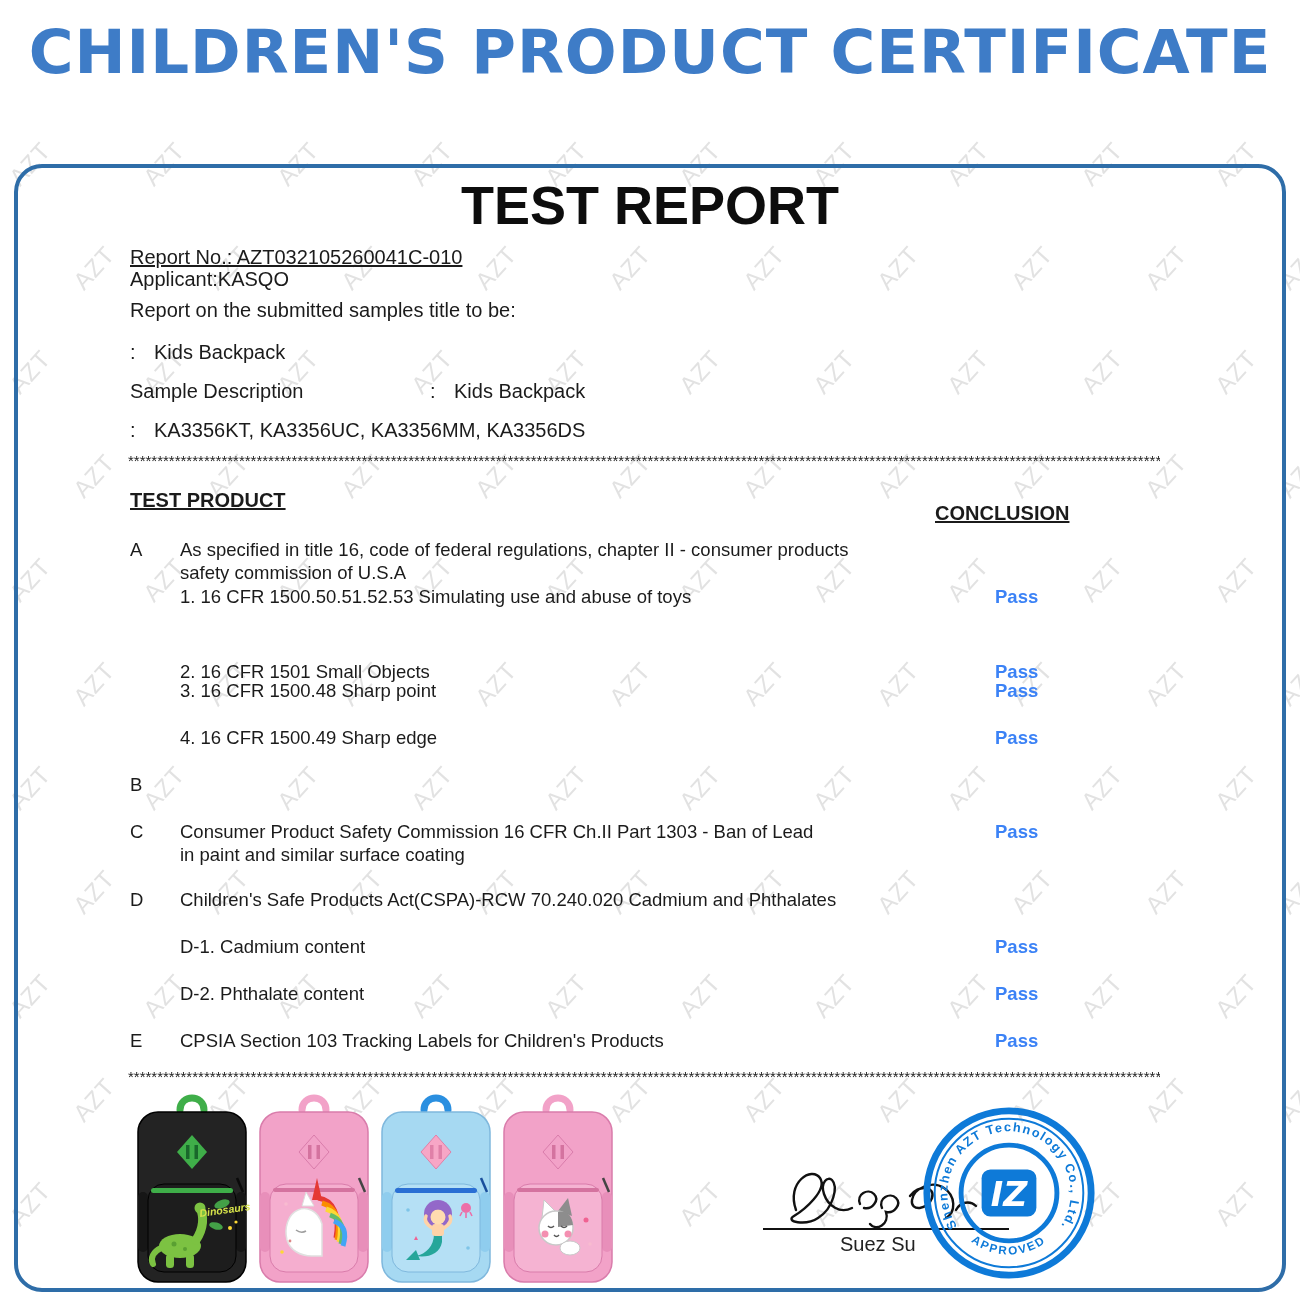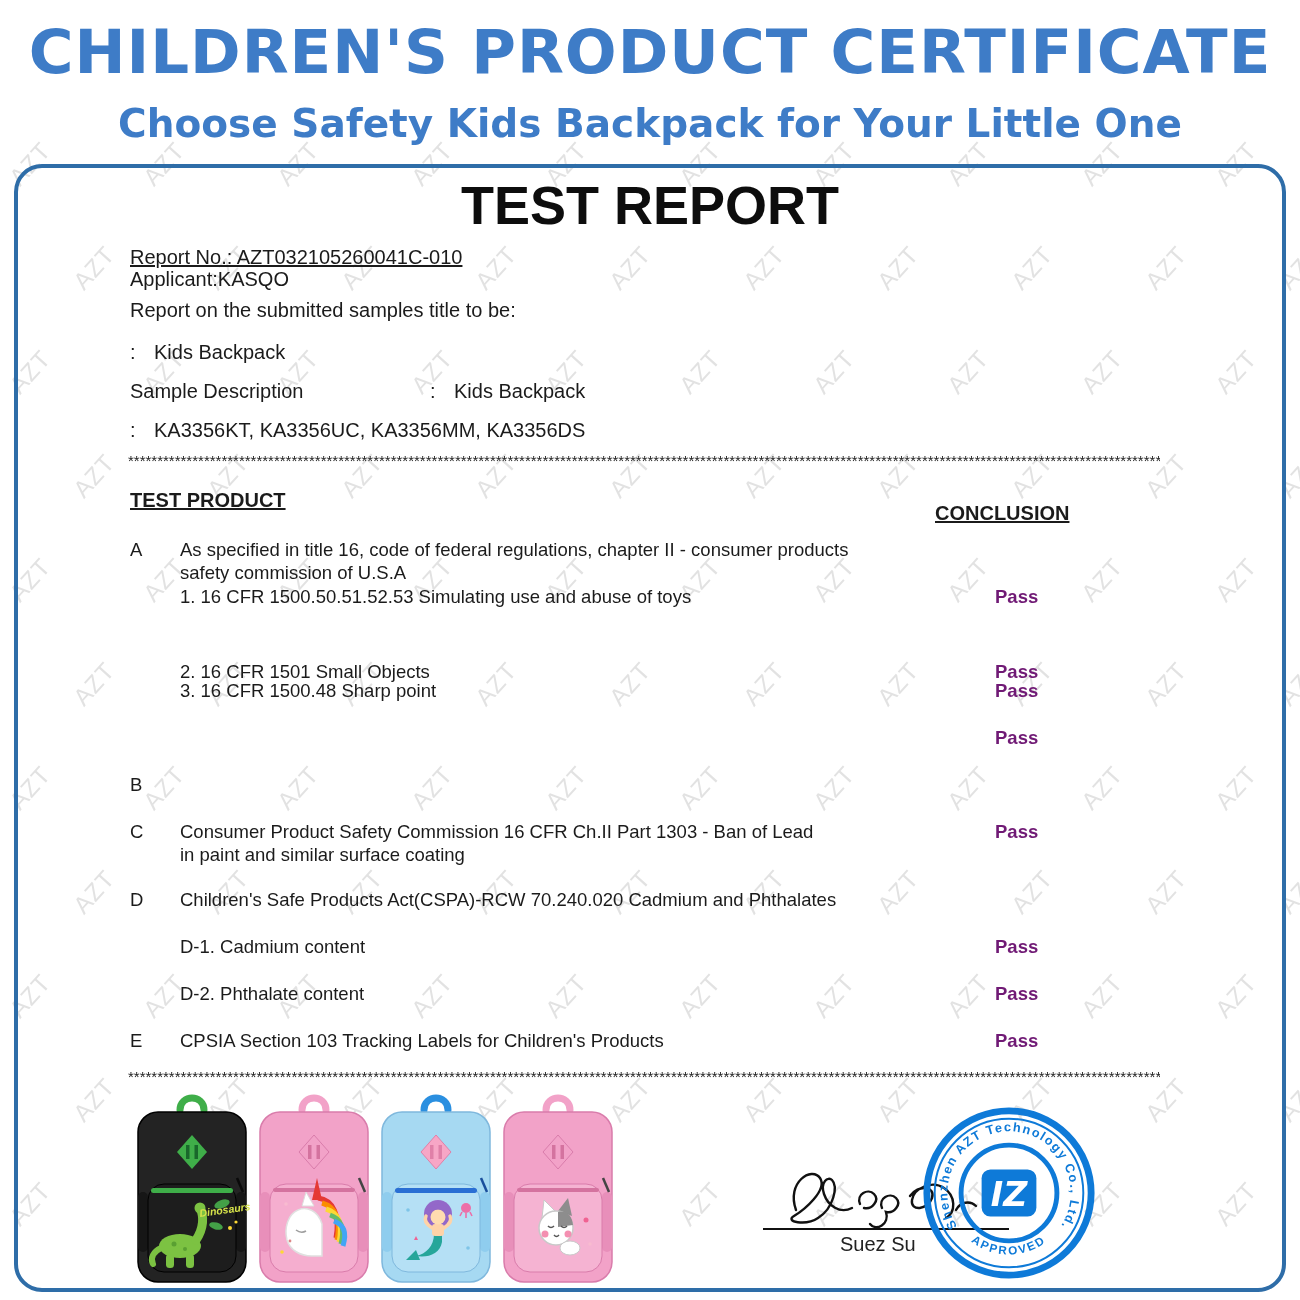--- a/index.html
+++ b/index.html
@@ -25,21 +25,21 @@
   .info{position:absolute;left:130px;z-index:2;font-size:20px;}
   .srow{position:absolute;left:130px;z-index:2;font-size:20px;display:flex;}
   .s-label{width:300px;flex:none;}
   .s-colon{width:24px;flex:none;}
   .divider{position:absolute;left:128px;width:1032px;overflow:hidden;white-space:nowrap;z-index:2;
          font-size:15px;color:#222;}
   .th{position:absolute;z-index:2;font-weight:bold;font-size:20px;text-decoration:underline;}
   .trow{position:absolute;left:130px;width:1045px;z-index:2;font-size:18.5px;display:flex;line-height:23px;}
   .t-id{width:50px;flex:none;}
   .t-text{width:810px;flex:none;white-space:pre-line;}
-  .t-concl{position:absolute;left:865px;top:0;font-weight:bold;color:#701a75;}
+  .t-concl{position:absolute;left:865px;top:0;font-weight:bold;color:#3b82f6;}
   
   .bp{position:absolute;top:1088px;z-index:2;}
   .sig-squiggle{position:absolute;left:760px;top:1152px;z-index:2;}
   .sig-line{position:absolute;left:763px;top:1228px;width:246px;height:2px;background:#111;z-index:2;}
   .sig-name{position:absolute;left:840px;top:1233px;width:160px;z-index:2;font-size:20px;color:#222;}
   .stamp{position:absolute;left:921px;top:1105px;z-index:3;}
 </style>
 </head>
 <body>
 
@@ -153,21 +153,20 @@
       <span class="wm-tile" style="left: 542px; top: 1190px;">AZT</span>
       <span class="wm-tile" style="left: 676px; top: 1190px;">AZT</span>
       <span class="wm-tile" style="left: 810px; top: 1190px;">AZT</span>
       <span class="wm-tile" style="left: 944px; top: 1190px;">AZT</span>
       <span class="wm-tile" style="left: 1078px; top: 1190px;">AZT</span>
       <span class="wm-tile" style="left: 1212px; top: 1190px;">AZT</span>
     </div>
 
 
   <div class="title">CHILDREN'S PRODUCT CERTIFICATE</div>
-  <div class="subtitle">Choose Safety Kids Backpack for Your Little One</div>
 
   <div class="report-box"></div>
 
   <div class="report-heading">TEST REPORT</div>
   <div class="info" style="top:246px;text-decoration:underline;">Report No.: AZT032105260041C-010</div>
   <div class="info" style="top:268px;">Applicant:KASQO</div>
   <div class="info" style="top:299px;">Report on the submitted samples title to be:</div>
 
   <div class="srow" style="top:341px;">
     <span class="s-colon">:</span>
@@ -204,20 +203,21 @@
     <span class="t-text">2. 16 CFR 1501 Small Objects</span>
     <span class="t-concl">Pass</span>
   </div>
   <div class="trow" style="top:679px;">
     <span class="t-id"></span>
     <span class="t-text">3. 16 CFR 1500.48 Sharp point</span>
     <span class="t-concl">Pass</span>
   </div>
   <div class="trow" style="top:726px;">
     <span class="t-id"></span>
+    <span class="t-text">4. 16 CFR 1500.49 Sharp edge</span>
     <span class="t-concl">Pass</span>
   </div>
   <div class="trow" style="top:773px;">
     <span class="t-id">B</span>
     <span class="t-concl"></span>
   </div>
   <div class="trow" style="top:820px;">
     <span class="t-id">C</span>
     <span class="t-text">Consumer Product Safety Commission 16 CFR Ch.II Part 1303 - Ban of Lead
 in paint and similar surface coating</span>

